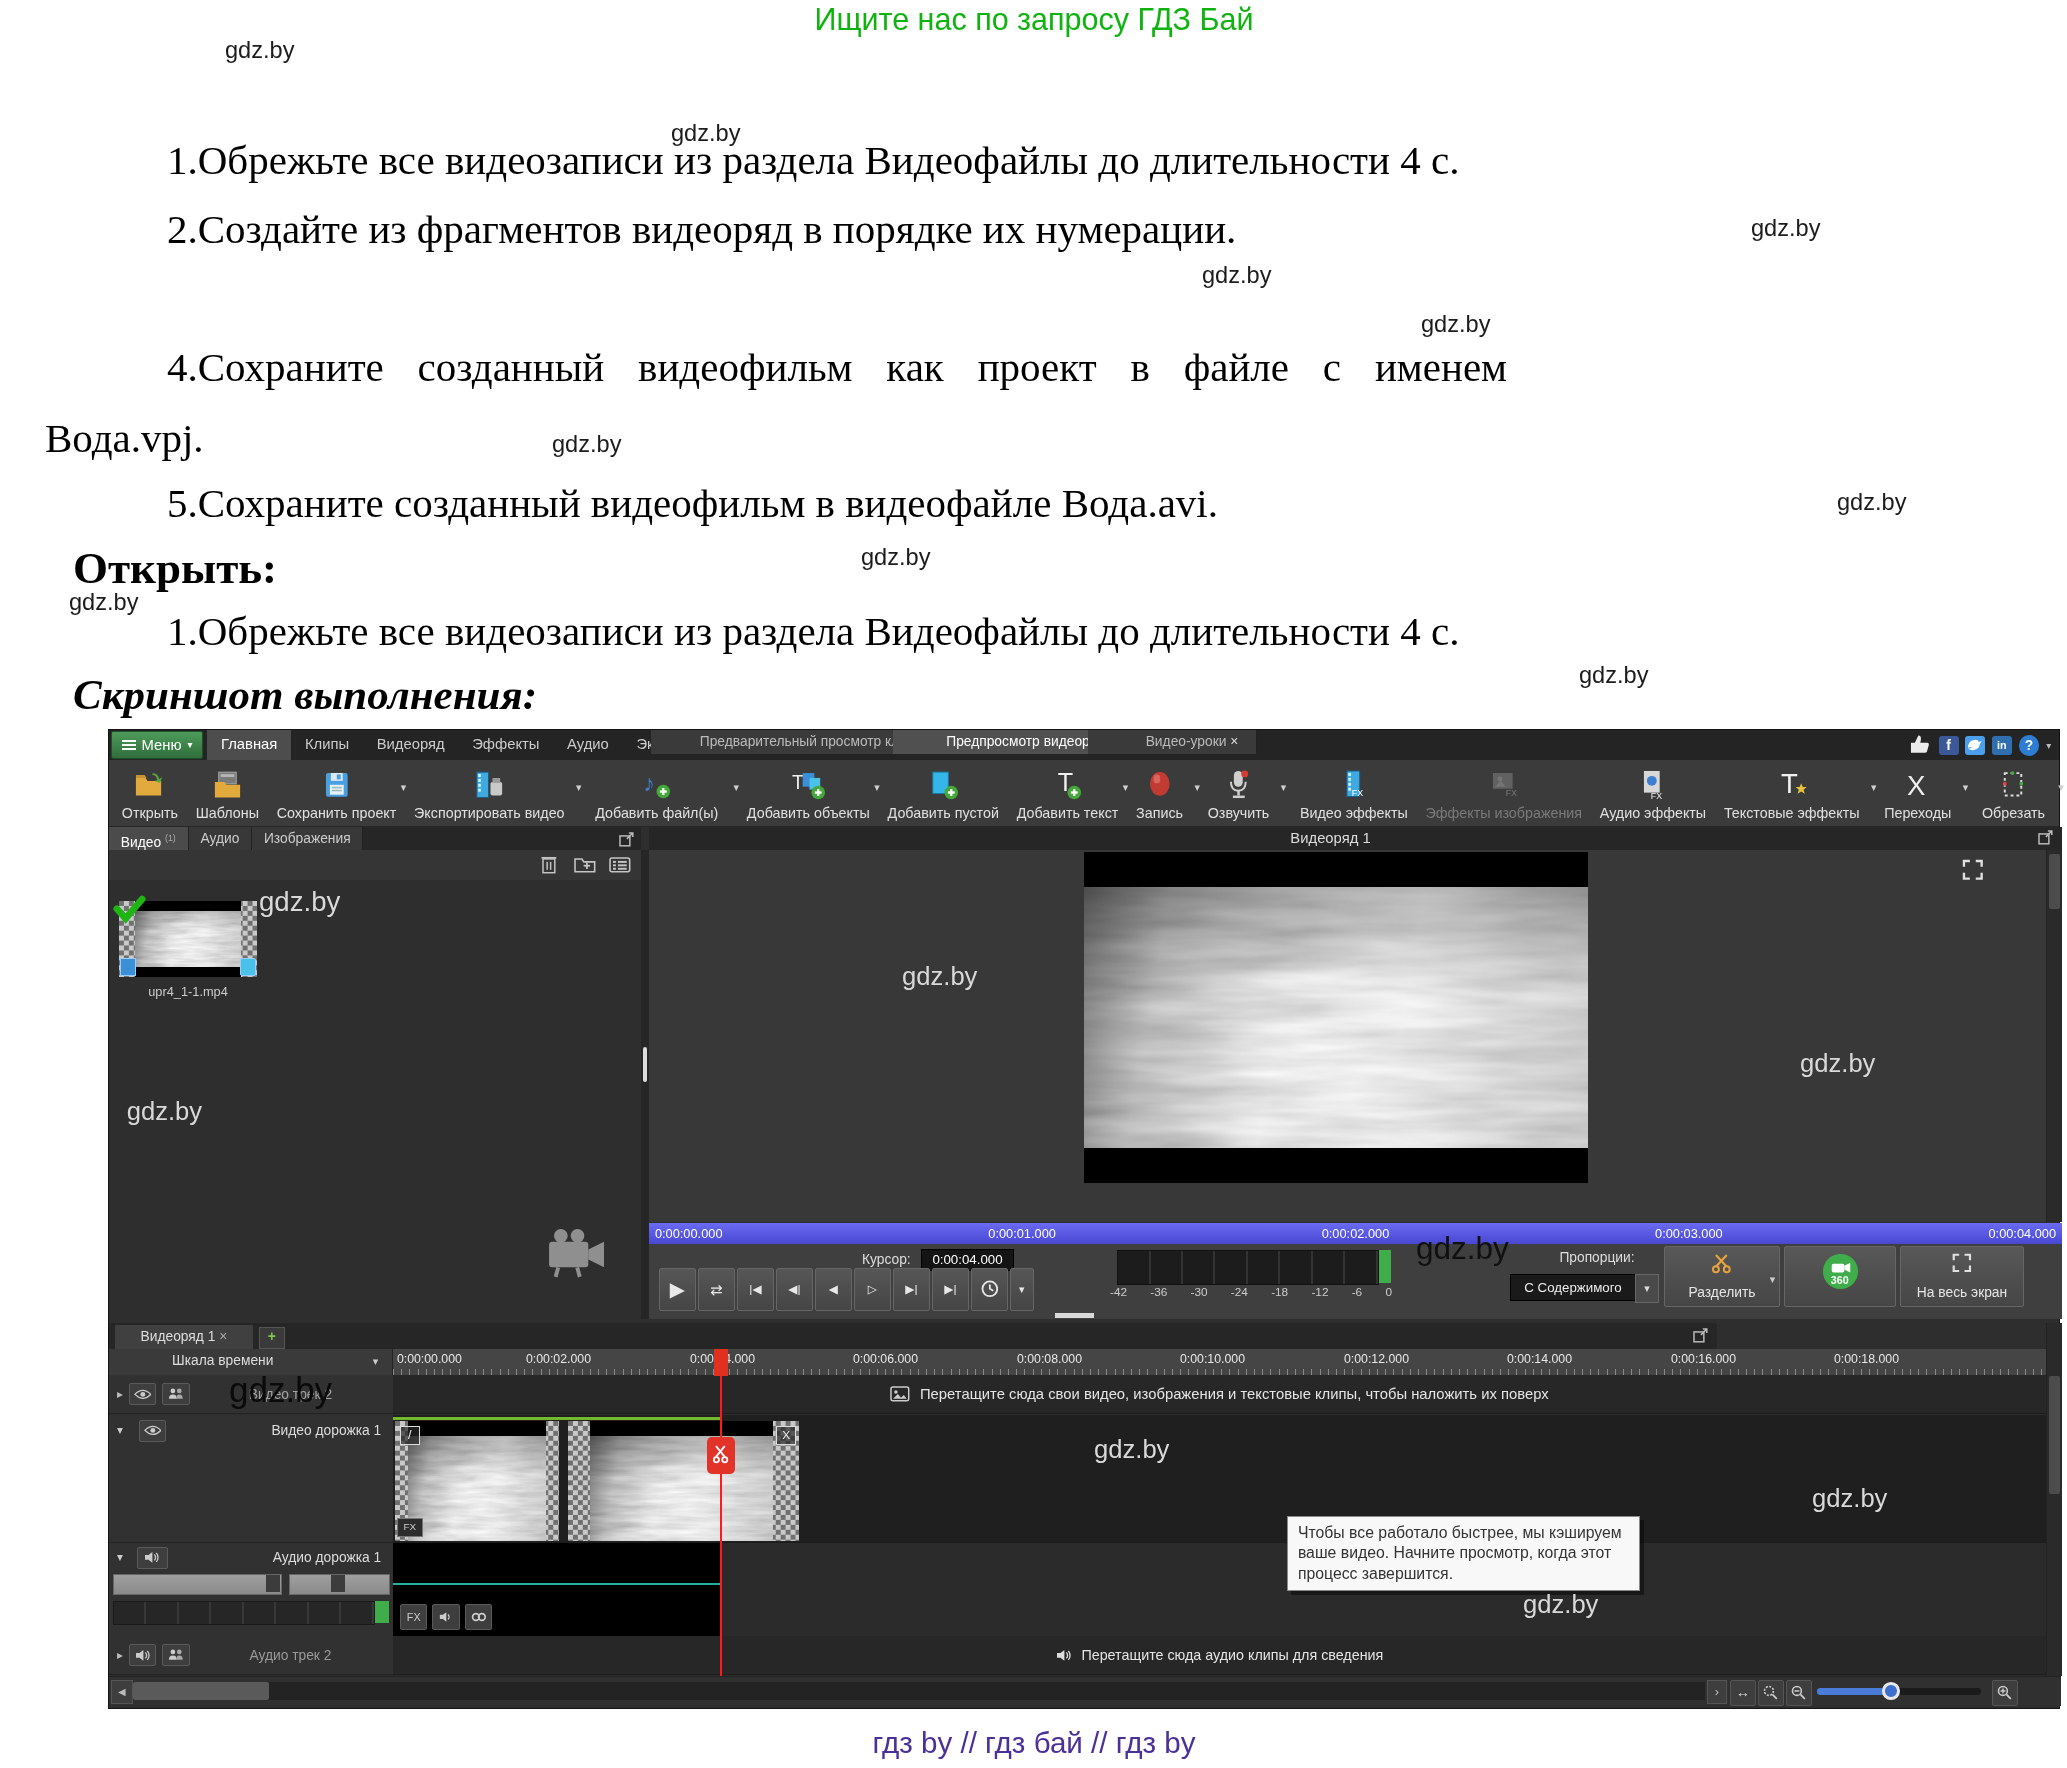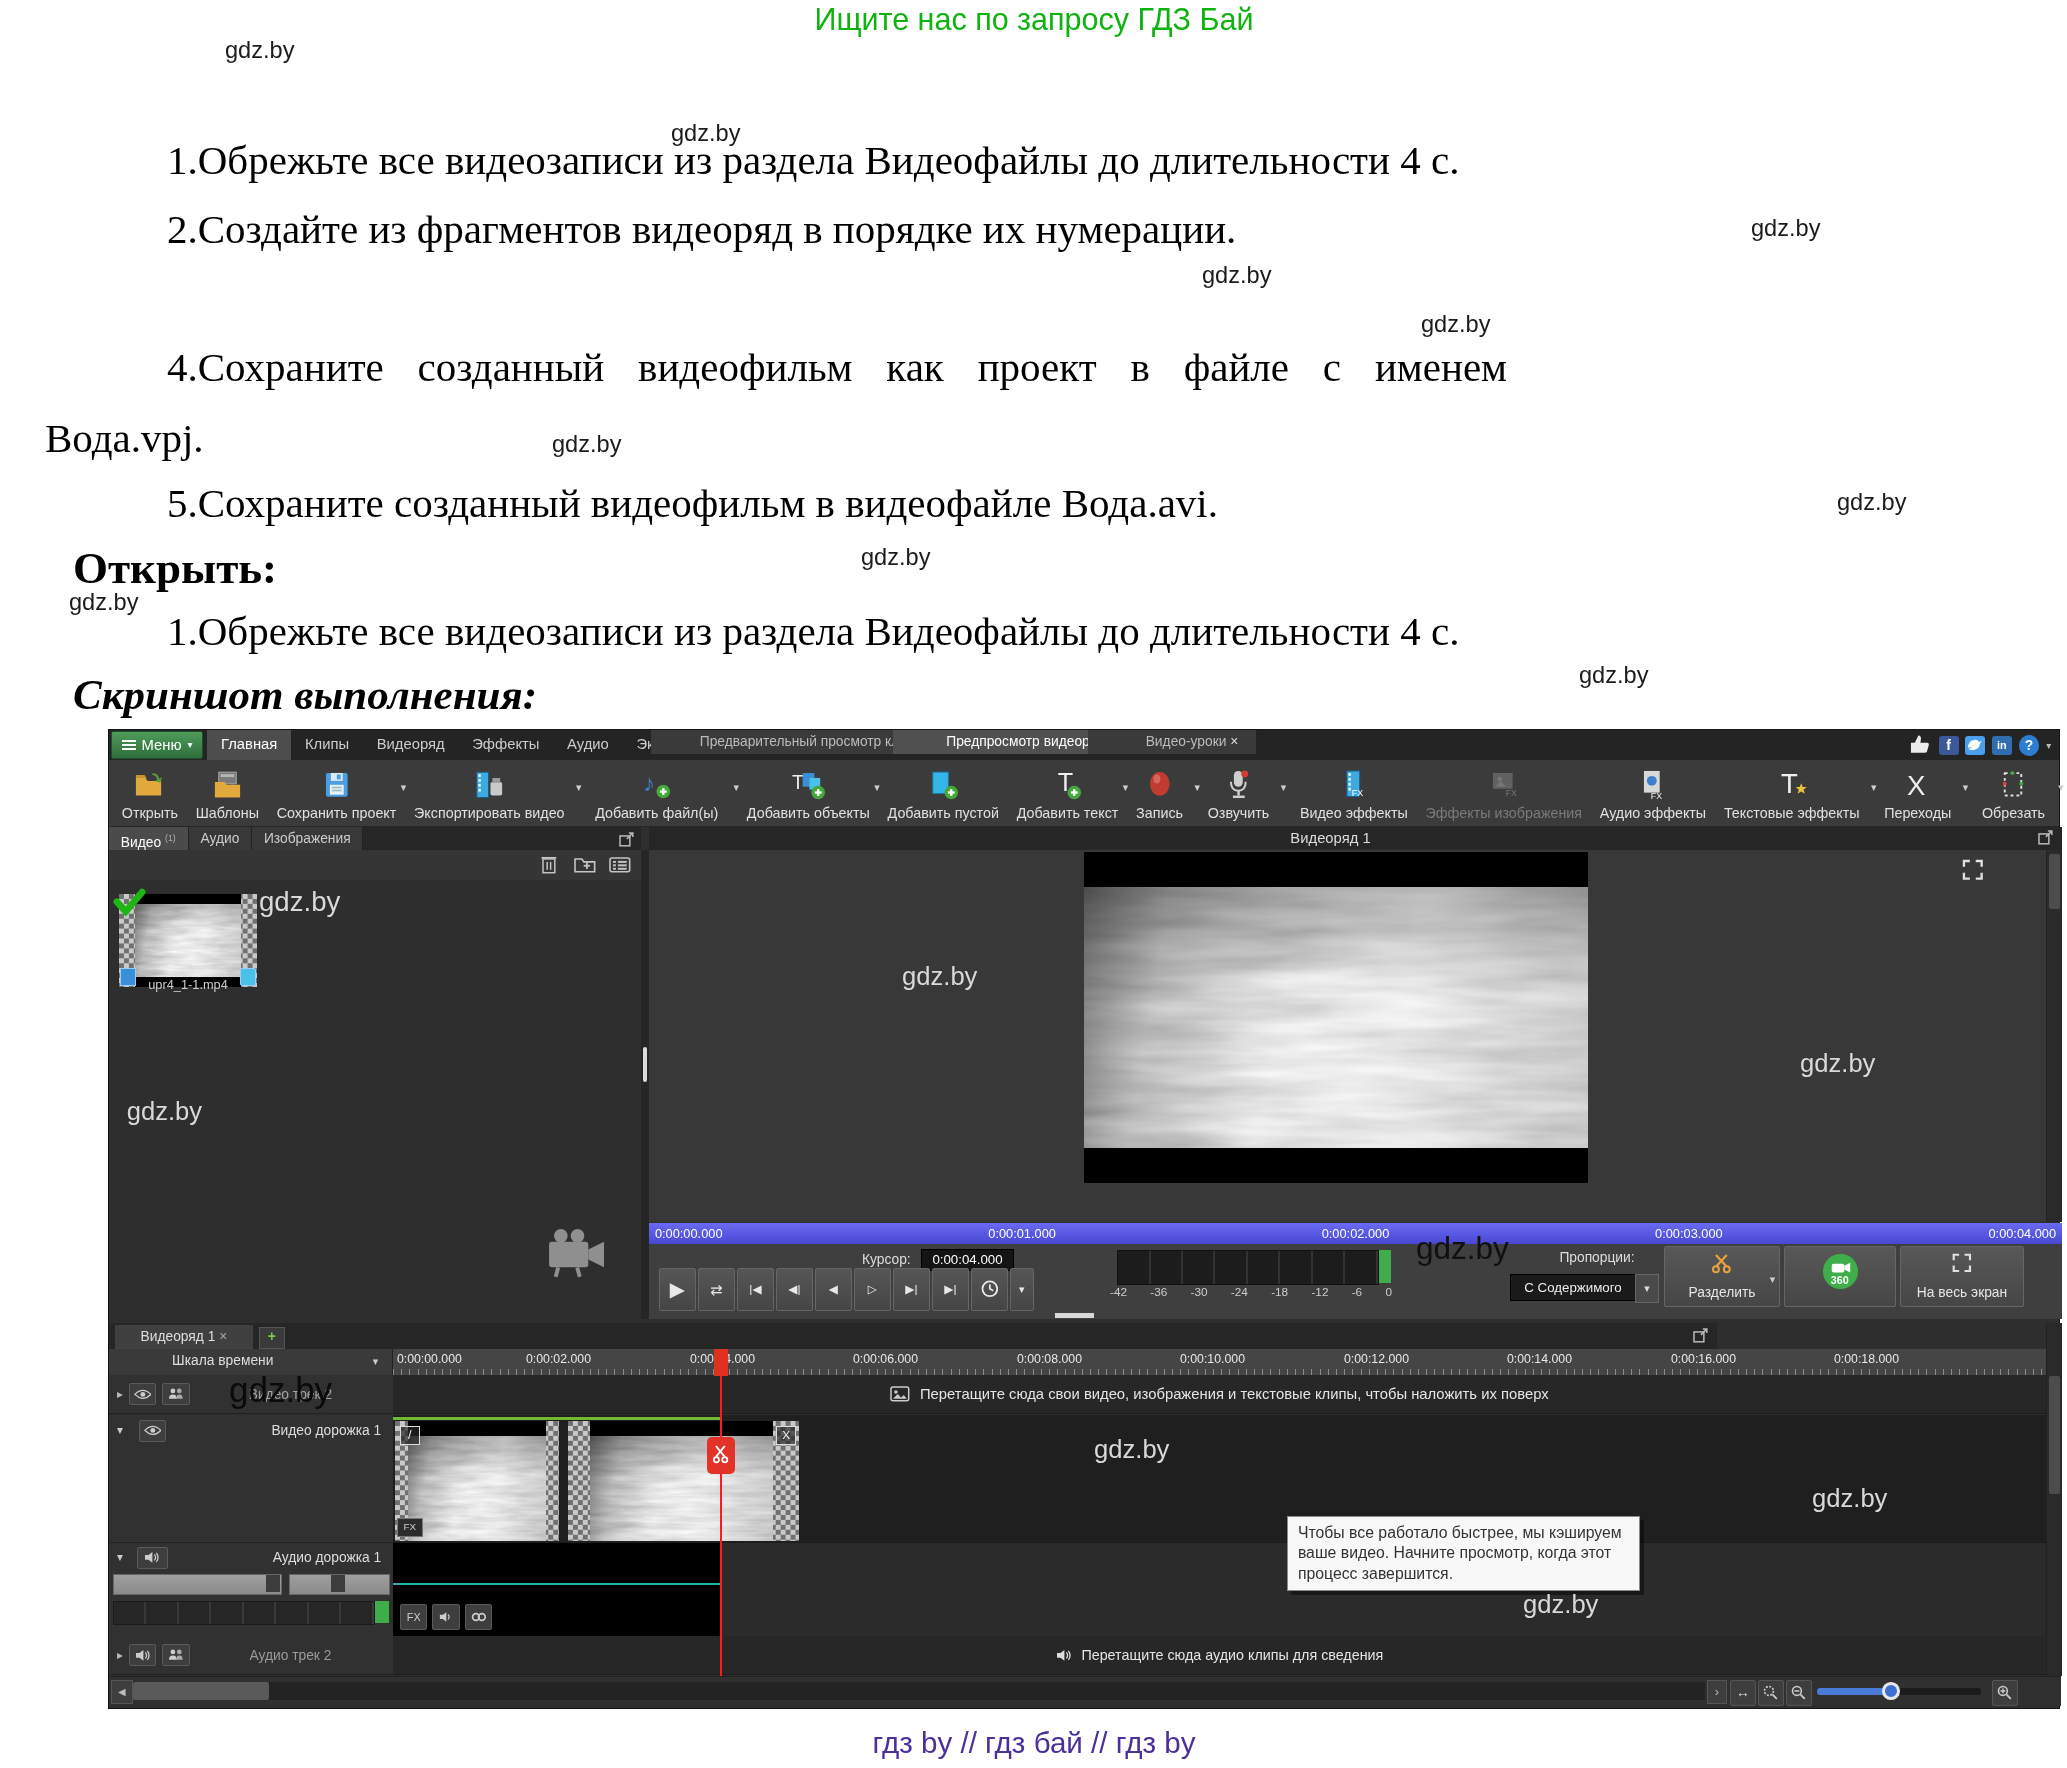--- a/index.html
+++ b/index.html
@@ -33,21 +33,21 @@
   .tarrow{position:absolute;top:21.7px;right:-1px;font-size:10.8px;color:#cfcfcf;}
   .sep{width:2px;margin:0 3px;background:linear-gradient(90deg,#2c2c2c,#4d4d4d);}
   
   .bin-tabs{position:absolute;left:0;top:97px;width:532px;height:23.6px;background:#262626;display:flex;}
   .btab{padding:0 11.8px;line-height:23.6px;background:#383838;color:#ccc;border-right:1px solid #222;font-size:13.8px;}
   .btab.active{background:#4b4b4b;color:#fff;}
   .badge{font-size:8.9px;vertical-align:super;color:#aaa;}
   .bin-sub{position:absolute;left:0;top:120px;width:532px;height:29.6px;background:#353535;}
   .bin-content{position:absolute;left:0;top:150px;width:532px;height:439px;background:#2e2e2e;}
   .iconbtn{width:25.6px;height:21.7px;display:inline-flex;align-items:center;justify-content:center;}
-  .thumb{position:absolute;left:9.9px;top:14px;width:138px;height:93px;background:#000;}
+  .thumb{position:absolute;left:9.9px;top:21px;width:138px;height:76px;background:#000;}
   .checker{background-image:conic-gradient(#c9c9c9 25%,#707070 0 50%,#c9c9c9 0 75%,#707070 0);background-size:9.9px 9.9px;}
   .water-wrap{position:absolute;overflow:hidden;background:#000;}
   .water-wrap svg{position:absolute;left:0;top:0;width:100%;height:100%;}
   .water-shade{position:absolute;inset:0;background:linear-gradient(100deg,rgba(0,0,0,.5) 0%,rgba(0,0,0,.18) 16%,rgba(255,255,255,0) 40%,rgba(255,255,255,.18) 62%,rgba(0,0,0,.15) 100%),linear-gradient(to bottom,rgba(0,0,0,.3),rgba(0,0,0,0) 40%);}
   .fname{position:absolute;left:0px;top:83px;width:158px;text-align:center;color:#ccc;font-size:12.8px;}
   
   .pv-tabs{position:absolute;left:540px;top:97px;width:1413px;height:23.6px;background:#262626;}
   .ptab{position:absolute;top:0;height:23.6px;line-height:23.6px;text-align:center;background:#3a3a3a;color:#bbb;font-size:13.8px;border-right:1px solid #222;padding-left:40px;}
   .ptab.active{background:#505050;color:#fff;}
   .pv-title{position:absolute;left:1113px;top:97px;width:217px;height:23.6px;line-height:23.6px;text-align:center;color:#ddd;font-size:14.8px;}

